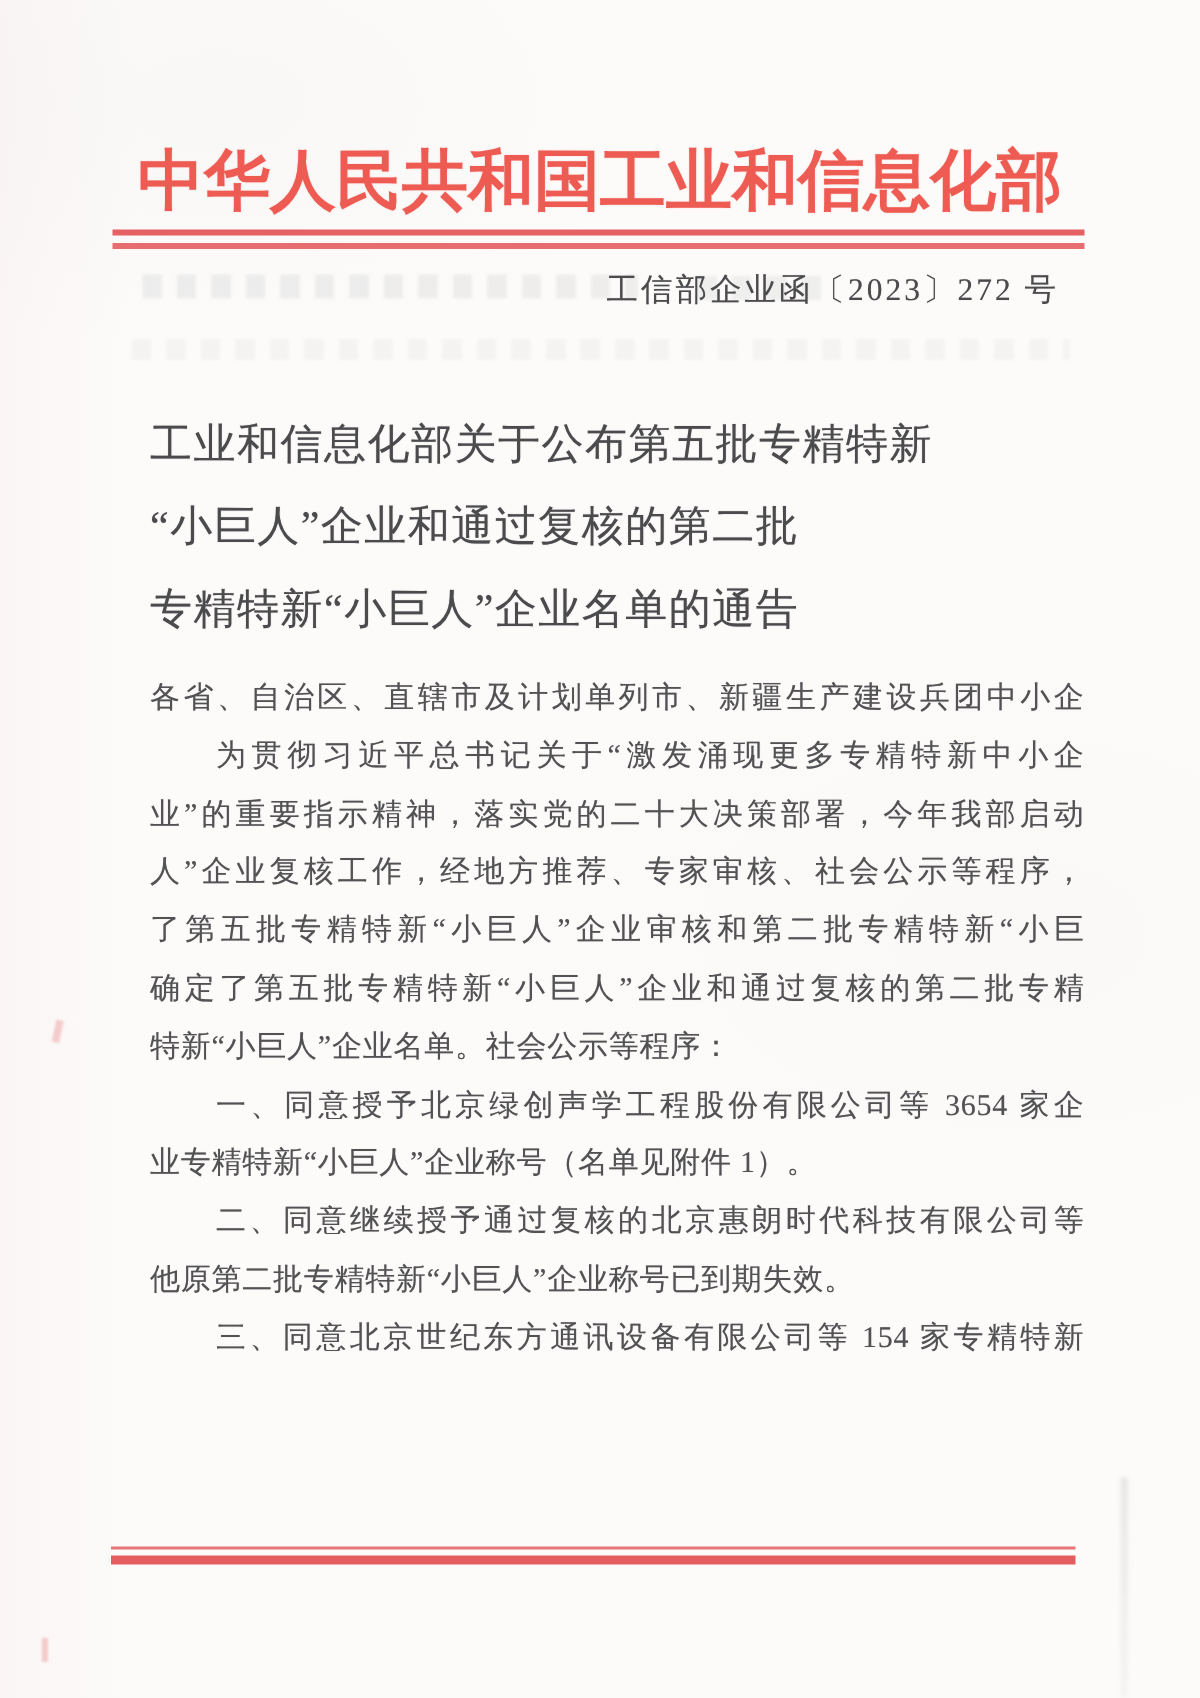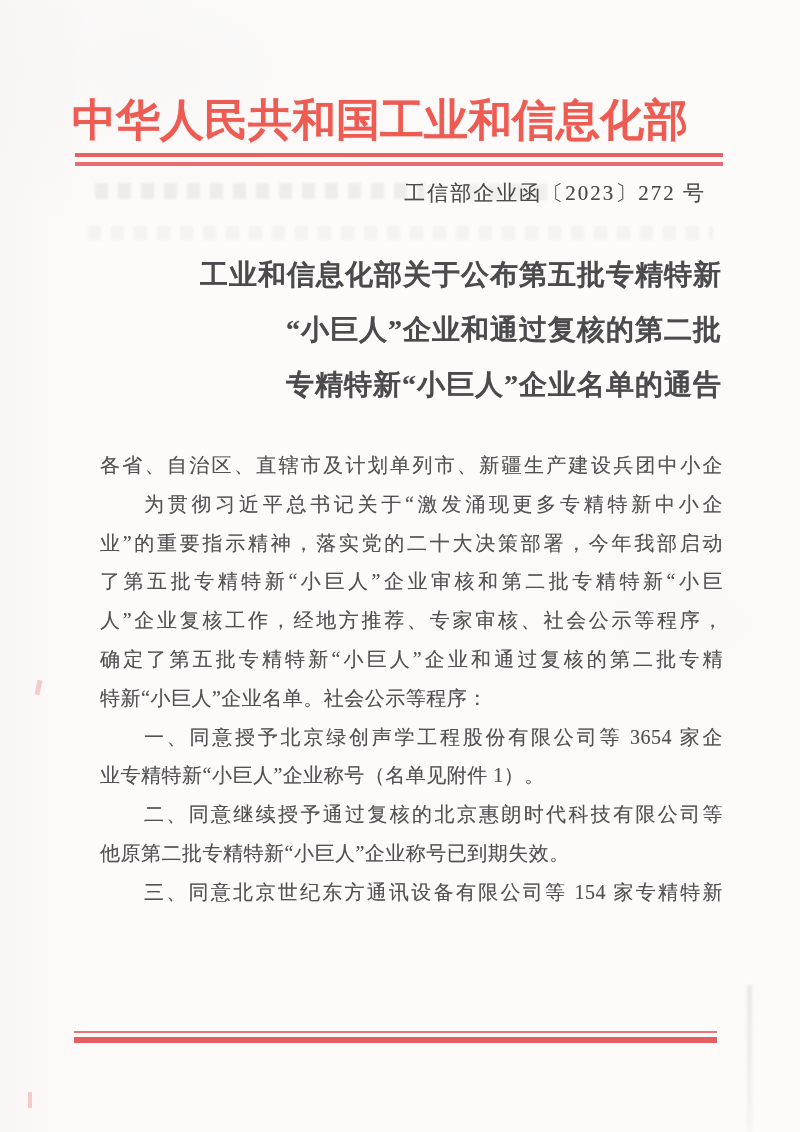--- a/index.html
+++ b/index.html
@@ -19,40 +19,41 @@
     position:relative;width:800px;height:1132px;overflow:hidden;
     background:
       radial-gradient(420px 240px at 18% 6%, rgba(185,185,190,0.05), transparent 70%),
       radial-gradient(500px 300px at 85% 55%, rgba(200,190,185,0.04), transparent 70%),
       linear-gradient(90deg, rgba(235,200,200,0.10) 0px, rgba(235,200,200,0.04) 60px, transparent 90px),
       var(--paper);
   }
   
   .agency{
     position:absolute;top:97px;left:72px;width:656px;
+    text-align:center;
     font-size:44px;font-weight:700;line-height:1.1;
     color:var(--header-red);
     letter-spacing:0px;
     text-shadow:0 0 1px rgba(238,91,83,.35);
     white-space:nowrap;
   }
   .rule{position:absolute;left:75px;width:648px;background:var(--rule-red);}
   .rule-a{top:153px;height:4px;opacity:.92;}
   .rule-b{top:162px;height:3.5px;opacity:.85;}
   .doc-number{
     position:absolute;top:179px;right:94px;
     font-size:21px;color:var(--ink);letter-spacing:2px;
     text-shadow:0 0 .5px rgba(75,75,78,.5);
     white-space:nowrap;
   }
   
   .title{
-    position:absolute;top:247px;left:100px;width:622px;
-    text-align:right;color:var(--ink);
-    font-weight:700;font-size:28px;
+    position:absolute;top:269px;left:100px;width:622px;
+    text-align:left;color:var(--ink);
+    font-weight:400;font-size:28px;
     text-shadow:0 0 .6px rgba(70,70,74,.55);
   }
   .title .tline{height:55px;line-height:55px;letter-spacing:1px;white-space:nowrap;}
   
   .body-text{
     position:absolute;top:446px;left:100px;width:623px;
     font-size:20px;color:var(--body-ink);
     text-shadow:0 0 .5px rgba(82,82,85,.45);
   }
   .bline{
@@ -109,22 +110,22 @@
   <div class="title">
     <div class="tline">工业和信息化部关于公布第五批专精特新</div>
     <div class="tline">“小巨人”企业和通过复核的第二批</div>
     <div class="tline">专精特新“小巨人”企业名单的通告</div>
   </div>
 
   <div class="body-text">
     <div class="bline jf">各省、自治区、直辖市及计划单列市、新疆生产建设兵团中小企</div>
     <div class="bline ind jf">为贯彻习近平总书记关于“激发涌现更多专精特新中小企</div>
     <div class="bline jf">业”的重要指示精神，落实党的二十大决策部署，今年我部启动</div>
+    <div class="bline jf">人”企业复核工作，经地方推荐、专家审核、社会公示等程序，</div>
     <div class="bline jf">了第五批专精特新“小巨人”企业审核和第二批专精特新“小巨</div>
-    <div class="bline jf">人”企业复核工作，经地方推荐、专家审核、社会公示等程序，</div>
     <div class="bline jf">确定了第五批专精特新“小巨人”企业和通过复核的第二批专精</div>
     <div class="bline">特新“小巨人”企业名单。社会公示等程序：</div>
     <div class="bline ind jf">一、同意授予北京绿创声学工程股份有限公司等 3654 家企</div>
     <div class="bline">业专精特新“小巨人”企业称号（名单见附件 1）。</div>
     <div class="bline ind jf">二、同意继续授予通过复核的北京惠朗时代科技有限公司等</div>
     <div class="bline">他原第二批专精特新“小巨人”企业称号已到期失效。</div>
     <div class="bline ind jf">三、同意北京世纪东方通讯设备有限公司等 154 家专精特新</div>
   </div>
 
   <div class="foot-rule foot-rule-thin"></div>

